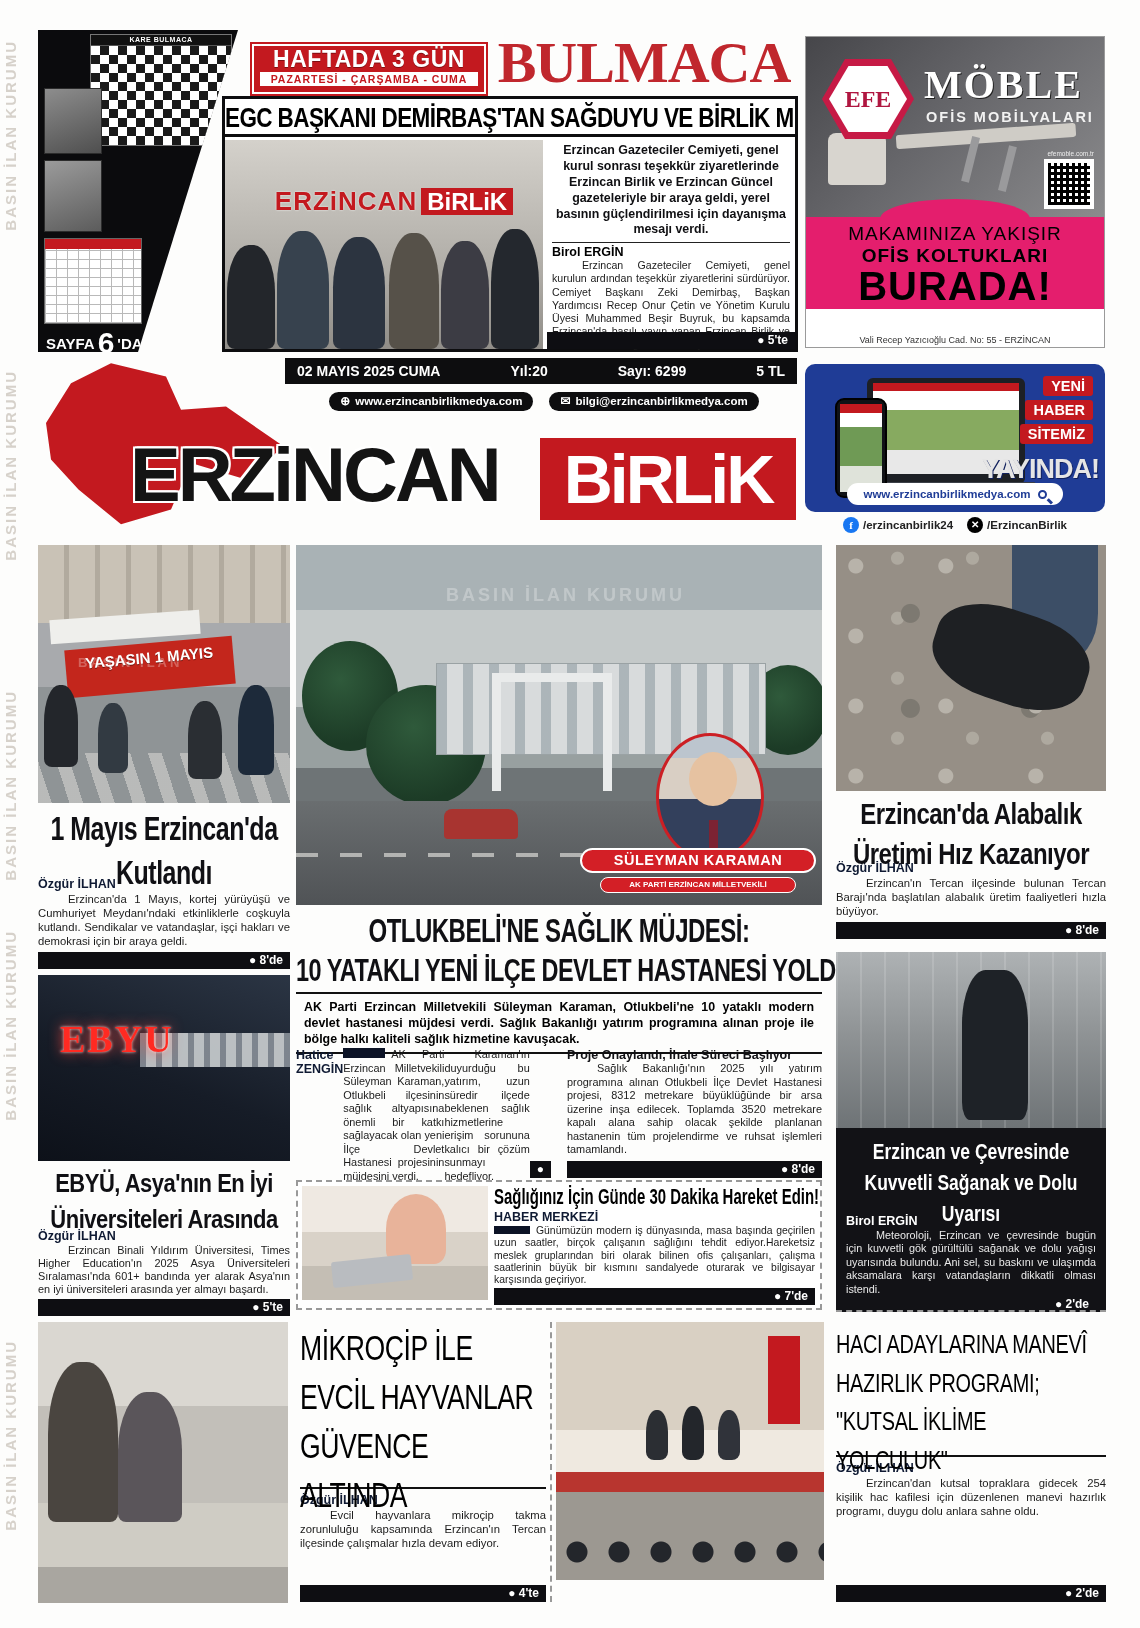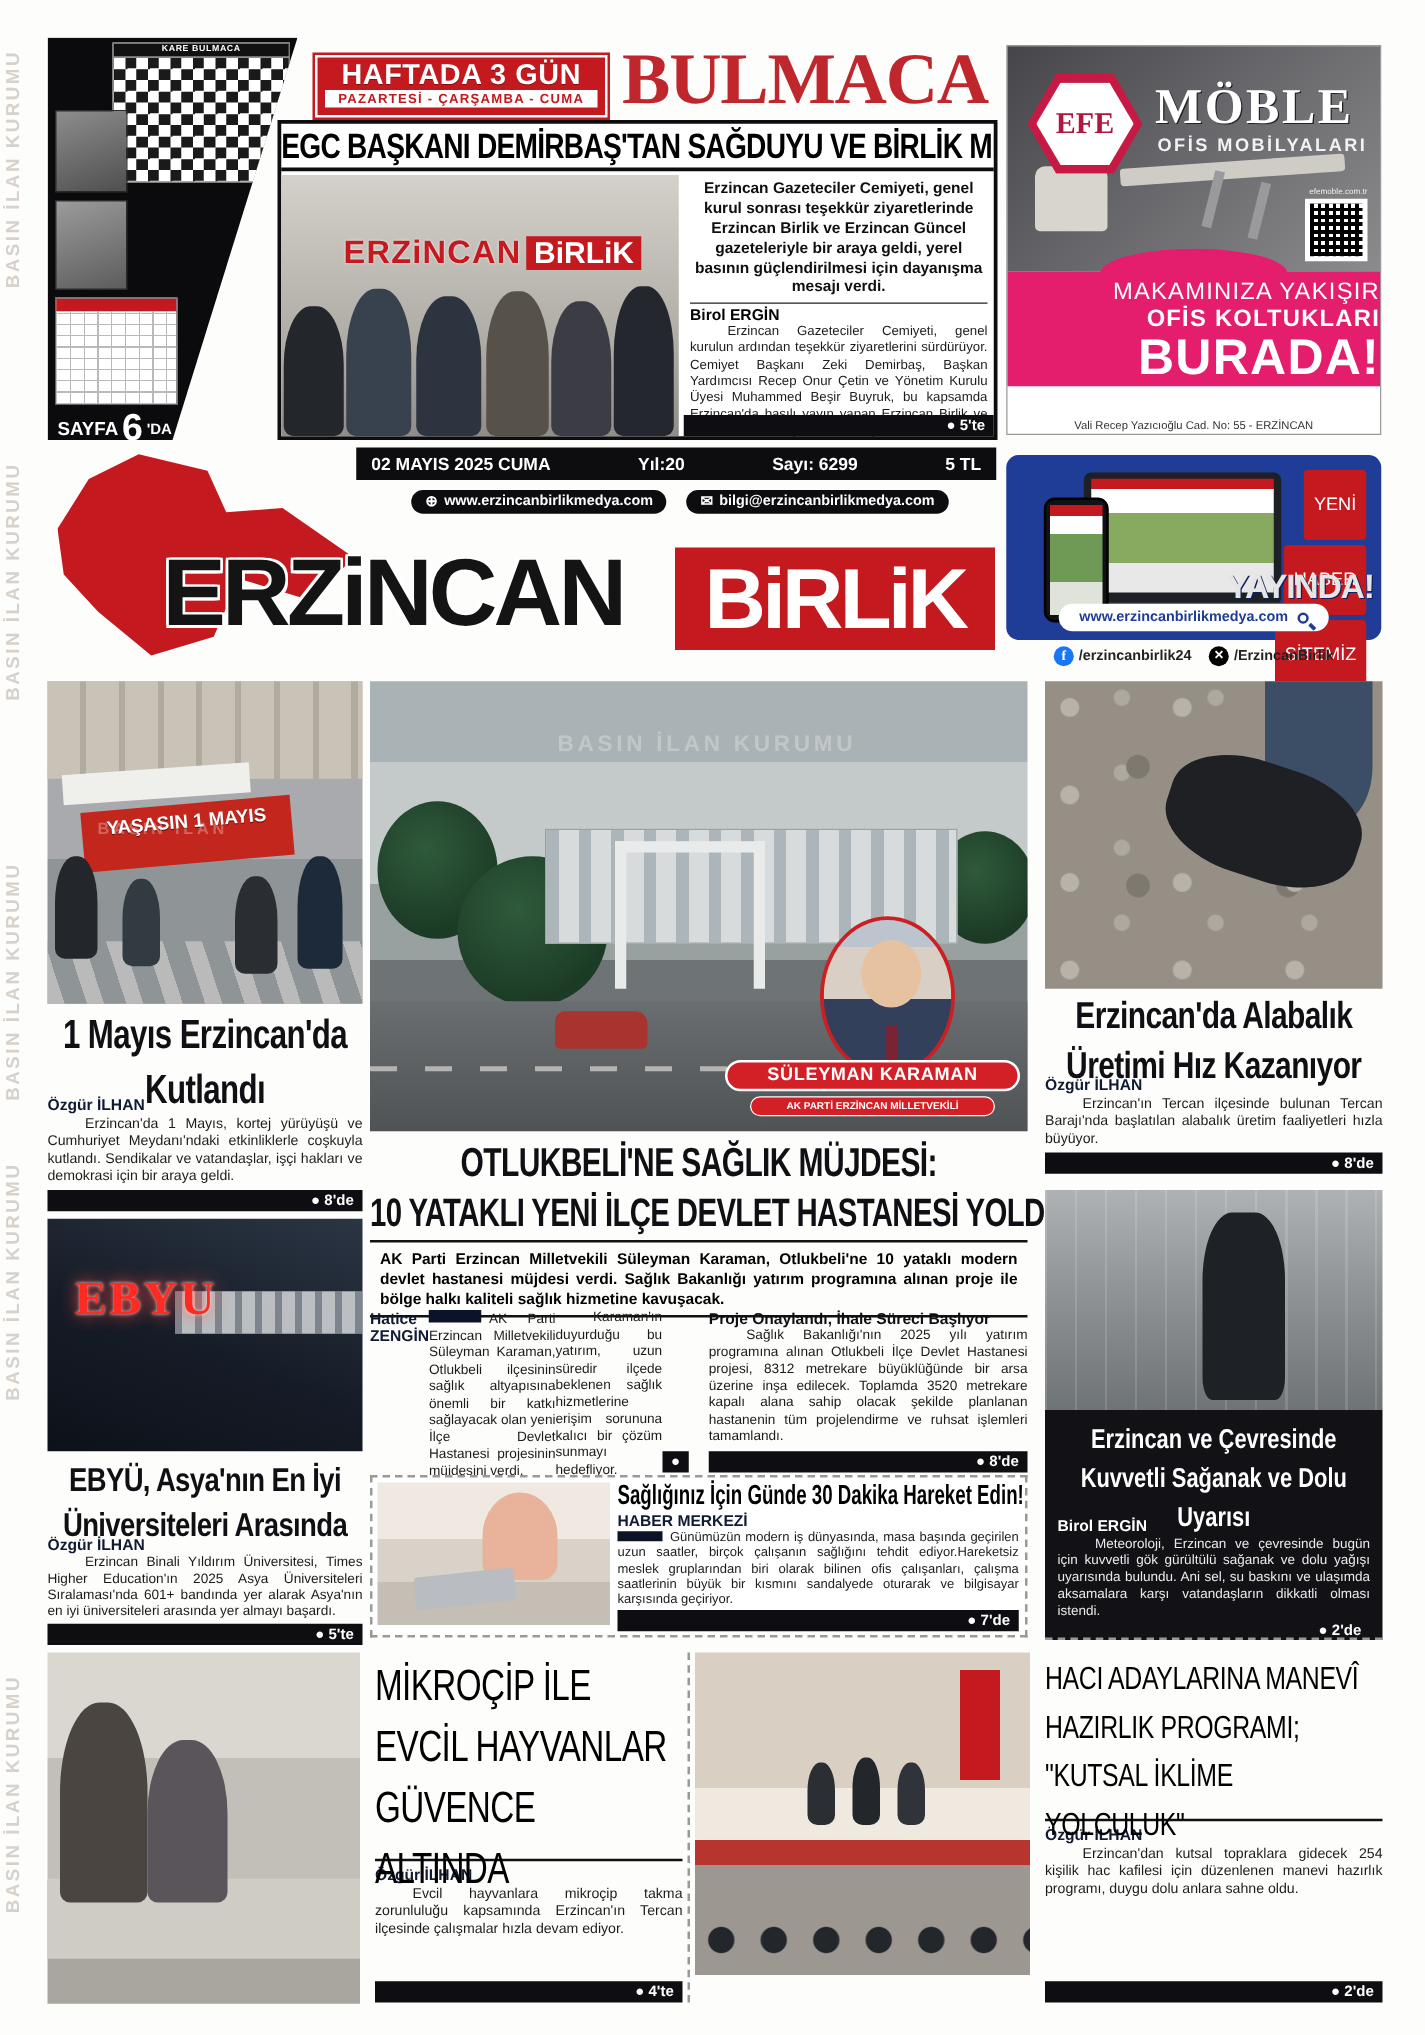--- a/index.html
+++ b/index.html
@@ -55,21 +55,21 @@
   .chairb{position:absolute;left:22px;top:96px;width:58px;height:52px;background:#d8d5cf;border-radius:8px 8px 4px 4px}
   .hex{position:absolute;left:16px;top:22px;width:92px;height:80px;background:#c61a45;clip-path:polygon(25% 0,75% 0,100% 50%,75% 100%,25% 100%,0 50%);display:flex;align-items:center;justify-content:center}
   .hex-in{width:78px;height:66px;background:#fff;clip-path:polygon(25% 0,75% 0,100% 50%,75% 100%,25% 100%,0 50%);display:flex;align-items:center;justify-content:center;font-family:"Liberation Serif",serif;font-weight:bold;font-size:24px;color:#b01640}
   .moble-brand{position:absolute;left:118px;top:24px;color:#fff;font-family:"Liberation Serif",serif;font-weight:bold;font-size:40px;letter-spacing:2px;text-shadow:1px 1px 0 #222}
   .moble-sub{position:absolute;left:120px;top:72px;color:#f2f2f2;font-weight:bold;font-size:14.5px;letter-spacing:2px}
   .qr{position:absolute;right:10px;bottom:8px;width:50px;height:50px;background:#fff;padding:4px}
   .qr-in{width:100%;height:100%;background-image:
      repeating-linear-gradient(0deg,#000 0 3px,transparent 3px 6px),
      repeating-linear-gradient(90deg,#000 0 3px,#fff 3px 6px)}
   .qr-cap{position:absolute;right:10px;bottom:60px;color:#eee;font-size:6.5px}
-  .moble-pink{position:absolute;left:0;top:180px;width:100%;height:92px;background:#e41e6d;text-align:right;color:#ffffff}
+  .moble-pink{position:absolute;left:0;top:180px;width:100%;height:92px;background:#e41e6d;text-align:center;color:#000000}
   .moble-pink::before{content:"";position:absolute;left:50%;top:-18px;transform:translateX(-50%);width:150px;height:40px;background:#e41e6d;border-radius:50% 50% 0 0}
   .mp1{position:relative;font-size:19px;letter-spacing:1px;margin-top:6px}
   .mp2{position:relative;font-weight:bold;font-size:19px;letter-spacing:1px}
   .mp3{position:relative;font-weight:bold;font-size:40px;line-height:38px;letter-spacing:1px}
   .moble-phone{position:absolute;left:0;top:272px;width:100%;height:25px;background:#bdbdbd;color:#1d1d1d;font-weight:bold;font-size:20px;text-align:center;line-height:25px;letter-spacing:1px}
   .moble-addr{position:absolute;left:0;top:297px;width:100%;font-size:9px;color:#333;text-align:center;line-height:13px}
   
   .mh-bar{left:285px;top:358px;width:512px;height:26px;background:#0d0d0f;color:#fff;display:flex;align-items:center;justify-content:space-between;padding:0 12px;font-weight:bold;font-size:14px}
   .mh-contacts{left:290px;top:392px;width:508px;display:flex;justify-content:center;gap:16px}
   .pill{background:#0d0d0f;color:#fff;border-radius:11px;font-weight:bold;font-size:11.5px;line-height:19px;padding:0 11px;display:flex;align-items:center;gap:5px}
@@ -81,21 +81,21 @@
   .mh-name2box{left:540px;top:438px;width:256px;height:82px;background:#c3191f;display:flex;align-items:center;justify-content:center}
   .mh-name2{color:#fff;font-weight:bold;font-size:68px;letter-spacing:-3px}
   
   .sitead{left:805px;top:364px;width:300px;height:148px;background:#1f3c96;border-radius:10px}
   .laptop{position:absolute;left:62px;top:14px;width:158px;height:106px;background:#1d2025;border-radius:6px;padding:5px 6px 10px}
   .screen{width:100%;height:100%;background:linear-gradient(180deg,#c3191f 0 9%,#ffffff 9% 30%,#87aa60 30% 74%,#e8e8e8 74%)}
   .lap-base{position:absolute;left:52px;top:118px;width:178px;height:5px;background:#3c4048;border-radius:0 0 5px 5px}
   .phone-m{position:absolute;left:30px;top:34px;width:52px;height:100px;background:#101216;border:2px solid #000;border-radius:9px;padding:4px 3px}
   .phone-m .screen{background:linear-gradient(180deg,#c3191f 0 10%,#fff 10% 26%,#6f9a55 26% 70%,#dfe3da 70%)}
   .chips{position:absolute;right:12px;top:12px;display:flex;flex-direction:column;align-items:flex-end;gap:4px}
-  .chip{background:#c3191f;color:#fff;font-weight:normal;font-size:14.5px;line-height:20px;padding:18px 8px;border-radius:3px}
+  .chip{background:#c3191f;color:#fff;font-weight:bold;font-size:14.5px;line-height:20px;padding:0 8px;border-radius:3px}
   .yayinda{position:absolute;right:6px;top:90px;color:#e5e5e5;font-weight:bold;font-size:27px;letter-spacing:-1px;text-shadow:1px 1px 0 #10205c}
   .searchpill{position:absolute;left:50%;transform:translateX(-50%);bottom:7px;width:216px;height:22px;background:#fff;border-radius:11px;display:flex;align-items:center;justify-content:center;gap:7px;color:#1f3c96;font-weight:bold;font-size:11.5px}
   .mag{width:9px;height:9px;border:2.5px solid #1f3c96;border-radius:50%;position:relative}
   .mag::after{content:"";position:absolute;left:7px;top:8px;width:6px;height:2.5px;background:#1f3c96;transform:rotate(45deg)}
   .social-row{left:805px;top:517px;width:300px;display:flex;justify-content:center;gap:14px;font-weight:bold;font-size:11.5px;color:#222;align-items:center}
   .fb-ic{width:16px;height:16px;border-radius:50%;background:#1877f2;color:#fff;font:bold 11px/16px "Liberation Serif",serif;text-align:center;display:inline-block}
   .x-ic{width:16px;height:16px;border-radius:50%;background:#000;color:#fff;font:bold 10px/16px "Liberation Sans",sans-serif;text-align:center;display:inline-block}
   .soc{display:flex;align-items:center;gap:4px}
   
   .h-center{text-align:center;font-weight:bold;color:#101014}
@@ -175,21 +175,21 @@
     </div>
     <div class="facebox" style="left:6px;top:58px;width:58px;height:66px;background:linear-gradient(160deg,#8d8d8d,#4f4f4f)"></div>
     <div class="facebox" style="left:6px;top:130px;width:58px;height:72px;background:linear-gradient(160deg,#9b9b9b,#5c5c5c)"></div>
     <div class="sudoku">
       <div class="sudoku-head"></div>
       <div class="sudoku-grid"></div>
     </div>
     <div class="sayfa">
       <span style="font-size:15px">SAYFA</span>
       <span style="font-size:30px">6</span>
-      <span style="font-size:12px">'DA</span>
+      <span style="font-size:15px">'DA</span>
     </div>
   </div>
 
   <div class="abs banner-red">
     <div class="banner-title">HAFTADA 3 GÜN</div>
     <div class="banner-days">PAZARTESİ - ÇARŞAMBA - CUMA</div>
   </div>
   <div class="abs bulmaca">BULMACA</div>
 
   <div class="abs egc-frame">

